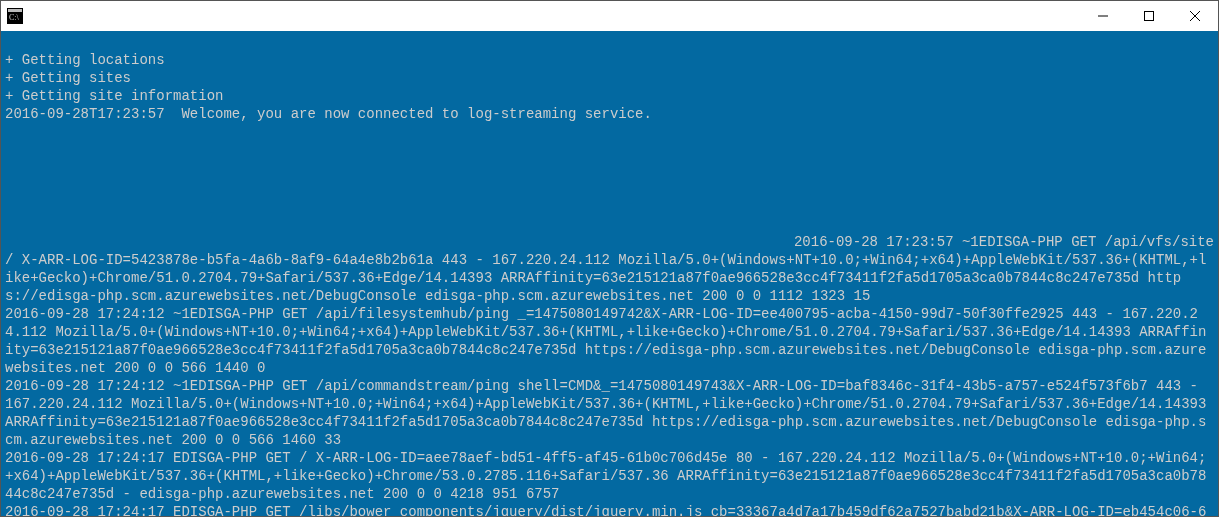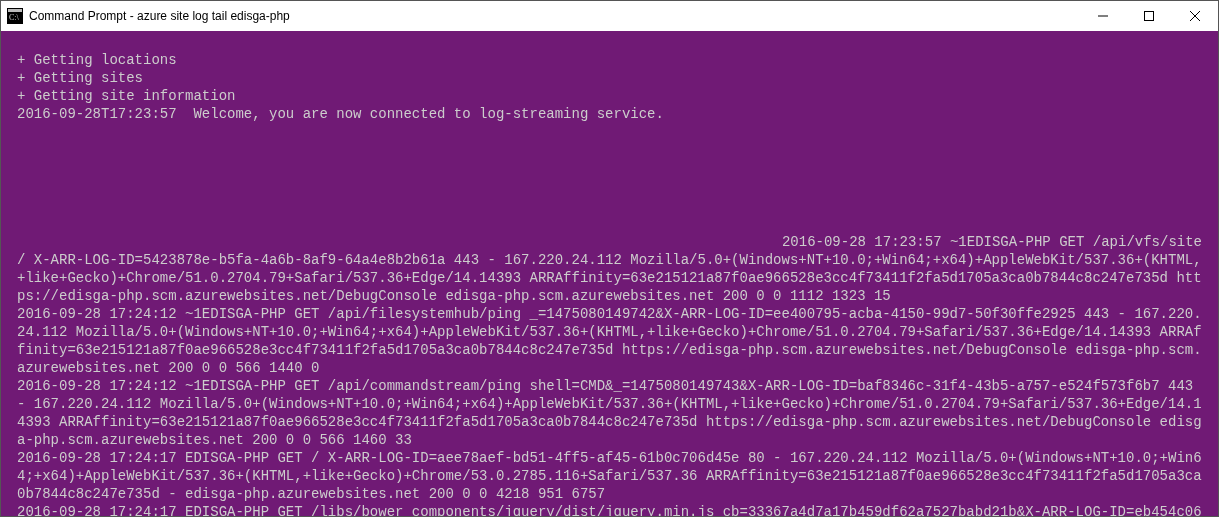--- a/index.html
+++ b/index.html
@@ -4,37 +4,36 @@
   <style>
     * { margin: 0; padding: 0; box-sizing: border-box; }
     html, body { width: 1219px; height: 517px; overflow: hidden; font-family: 'Segoe UI', Tahoma, sans-serif; }
     .window { width: 100%; height: 100%; display: flex; flex-direction: column; border: 1px solid #555; background: #fff; }
     .titlebar { height: 30px; background: #fff; display: flex; align-items: center; padding: 0 0 0 6px; position: relative; }
     .titlebar .icon-wrap { width: 16px; height: 16px; display: flex; align-items: center; justify-content: center; margin-right: 6px; }
     .titlebar .title-text { font-size: 12px; color: #000; }
     .window-controls { position: absolute; right: 0; top: 0; height: 100%; display: flex; }
     .ctrl-btn { width: 46px; height: 100%; display: flex; align-items: center; justify-content: center; cursor: default; }
     .ctrl-btn svg { display: block; }
-    .console { flex: 1; background: #701a75; color: #ccc; font-family: Consolas, 'Courier New', monospace; font-size: 14px; line-height: 18px; padding: 2px 16px; white-space: pre-wrap; word-break: break-all; overflow: hidden; }
+    .console { flex: 1; background: #0369a1; color: #ccc; font-family: Consolas, 'Courier New', monospace; font-size: 14px; line-height: 18px; padding: 2px 4px; white-space: pre-wrap; word-break: break-all; overflow: hidden; }
     .console .line { display: block; }
     .right-align { text-align: right; width: 100%; display: block; margin-top: 20px; }
   </style>
 </head>
 <body>
 
 <div class="window">
   <div class="titlebar">
     <span class="icon-wrap">
       <svg width="16" height="16" viewBox="0 0 16 16">
         <rect x="0" y="0" width="16" height="16" fill="#000"></rect>
         <rect x="1" y="1" width="14" height="3" fill="#bbb"></rect>
         <text x="2" y="12" font-size="8" font-family="Consolas" fill="#ccc">C:\</text>
       </svg>
     </span>
-    <span class="title-text">Command Prompt - azure  site log tail edisga-php</span>
     <div class="window-controls">
       <div class="ctrl-btn">
         <svg width="10" height="10" viewBox="0 0 10 10">
             <path d="M0 5 L10 5" stroke="#000" stroke-width="1"></path>
           </svg>
       </div>
       <div class="ctrl-btn">
         <svg width="10" height="10" viewBox="0 0 10 10">
             <rect x="0.5" y="0.5" width="9" height="9" fill="none" stroke="#000" stroke-width="1"></rect>
           </svg>

